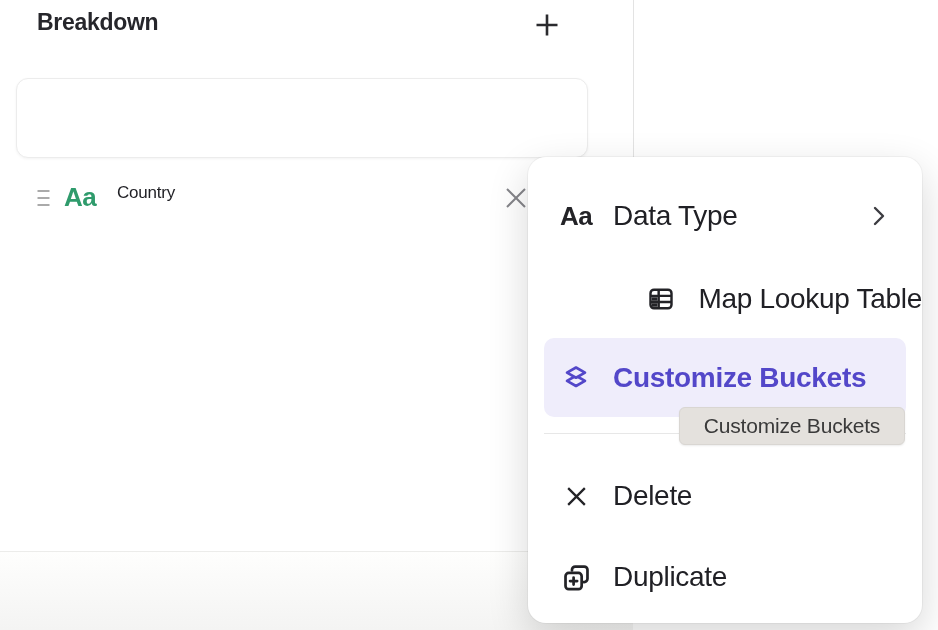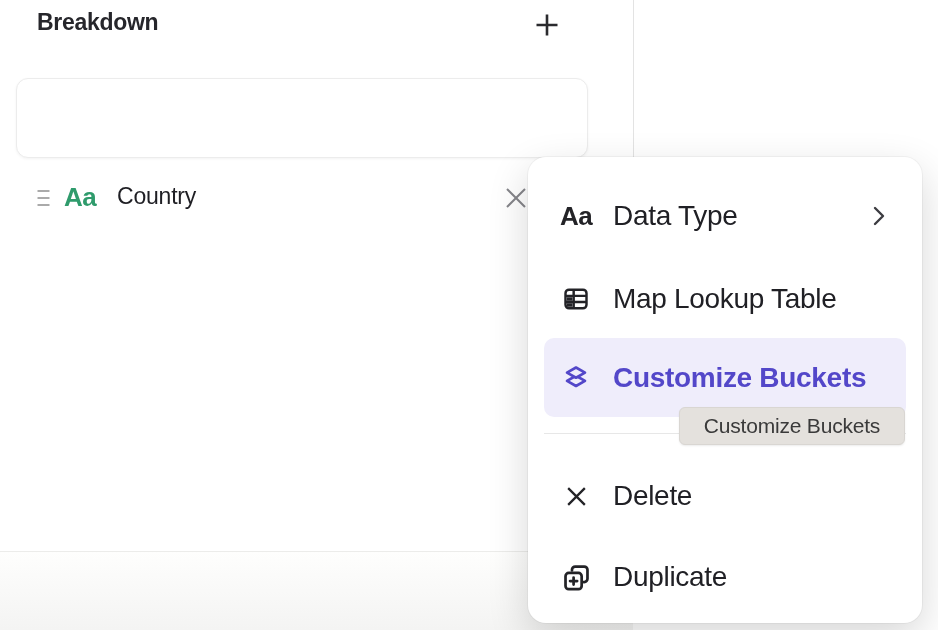--- a/index.html
+++ b/index.html
@@ -27,21 +27,21 @@
     position:absolute; left:16px; top:78px; width:572px; height:80px;
     background:#ffffff; border:1px solid #ECECEC; border-radius:12px;
     box-shadow:0 1px 3px rgba(0,0,0,0.05); cursor:pointer;
   }
   .drag-handle { position:absolute; left:20px; top:110px; color:#8F8F8F; cursor:grab; line-height:0; }
   .card-type-icon {
     position:absolute; left:47px; top:103px; font-size:26px; font-weight:700;
     color:#2F9B6C; letter-spacing:-0.5px;
   }
   .card-field-label {
-    position:absolute; left:100px; top:104px; font-size:23px; color:#1F1F24;
+    position:absolute; left:100px; top:104px; font-size:17px; color:#1F1F24;
     letter-spacing:-0.2px;
   }
   .remove-btn {
     position:absolute; left:484px; top:104px; width:30px; height:30px;
     background:transparent; border:none; color:#85858A; cursor:pointer;
     display:flex; align-items:center; justify-content:center;
   }
   .kebab-btn {
     position:absolute; left:530px; top:90px; width:52px; height:56px;
     background:#E4E1F8; border:none; border-radius:14px; cursor:pointer;
@@ -70,21 +70,21 @@
   }
   .menu-item .mi-icon {
     width:32px; display:flex; align-items:center; justify-content:center;
     margin-right:21px; color:#232327; line-height:0; flex:0 0 32px;
   }
   .menu-item .mi-label {
     font-size:28px; font-weight:500; color:#202025; letter-spacing:-0.3px; white-space:nowrap;
   }
   .mi-text-icon { font-size:26px; font-weight:700; color:#232327; letter-spacing:-0.5px; line-height:1; }
   .mi-data-type  { top:19px; }
-  .mi-map-lookup { top:102px; }
+  .mi-map-lookup { top:102px;justify-content:flex-end; }
   .mi-customize  { top:181px; height:79px; }
   .mi-delete     { top:299px; }
   .mi-duplicate  { top:380px; }
   .mi-chevron { position:absolute; right:36px; top:50%; transform:translateY(-50%); color:#3C3C41; line-height:0; }
 
   .customize-highlight {
     position:absolute; left:16px; top:181px; width:362px; height:79px;
     background:#EFEDFB; border-radius:10px;
   }
   .mi-customize { z-index:2; }

